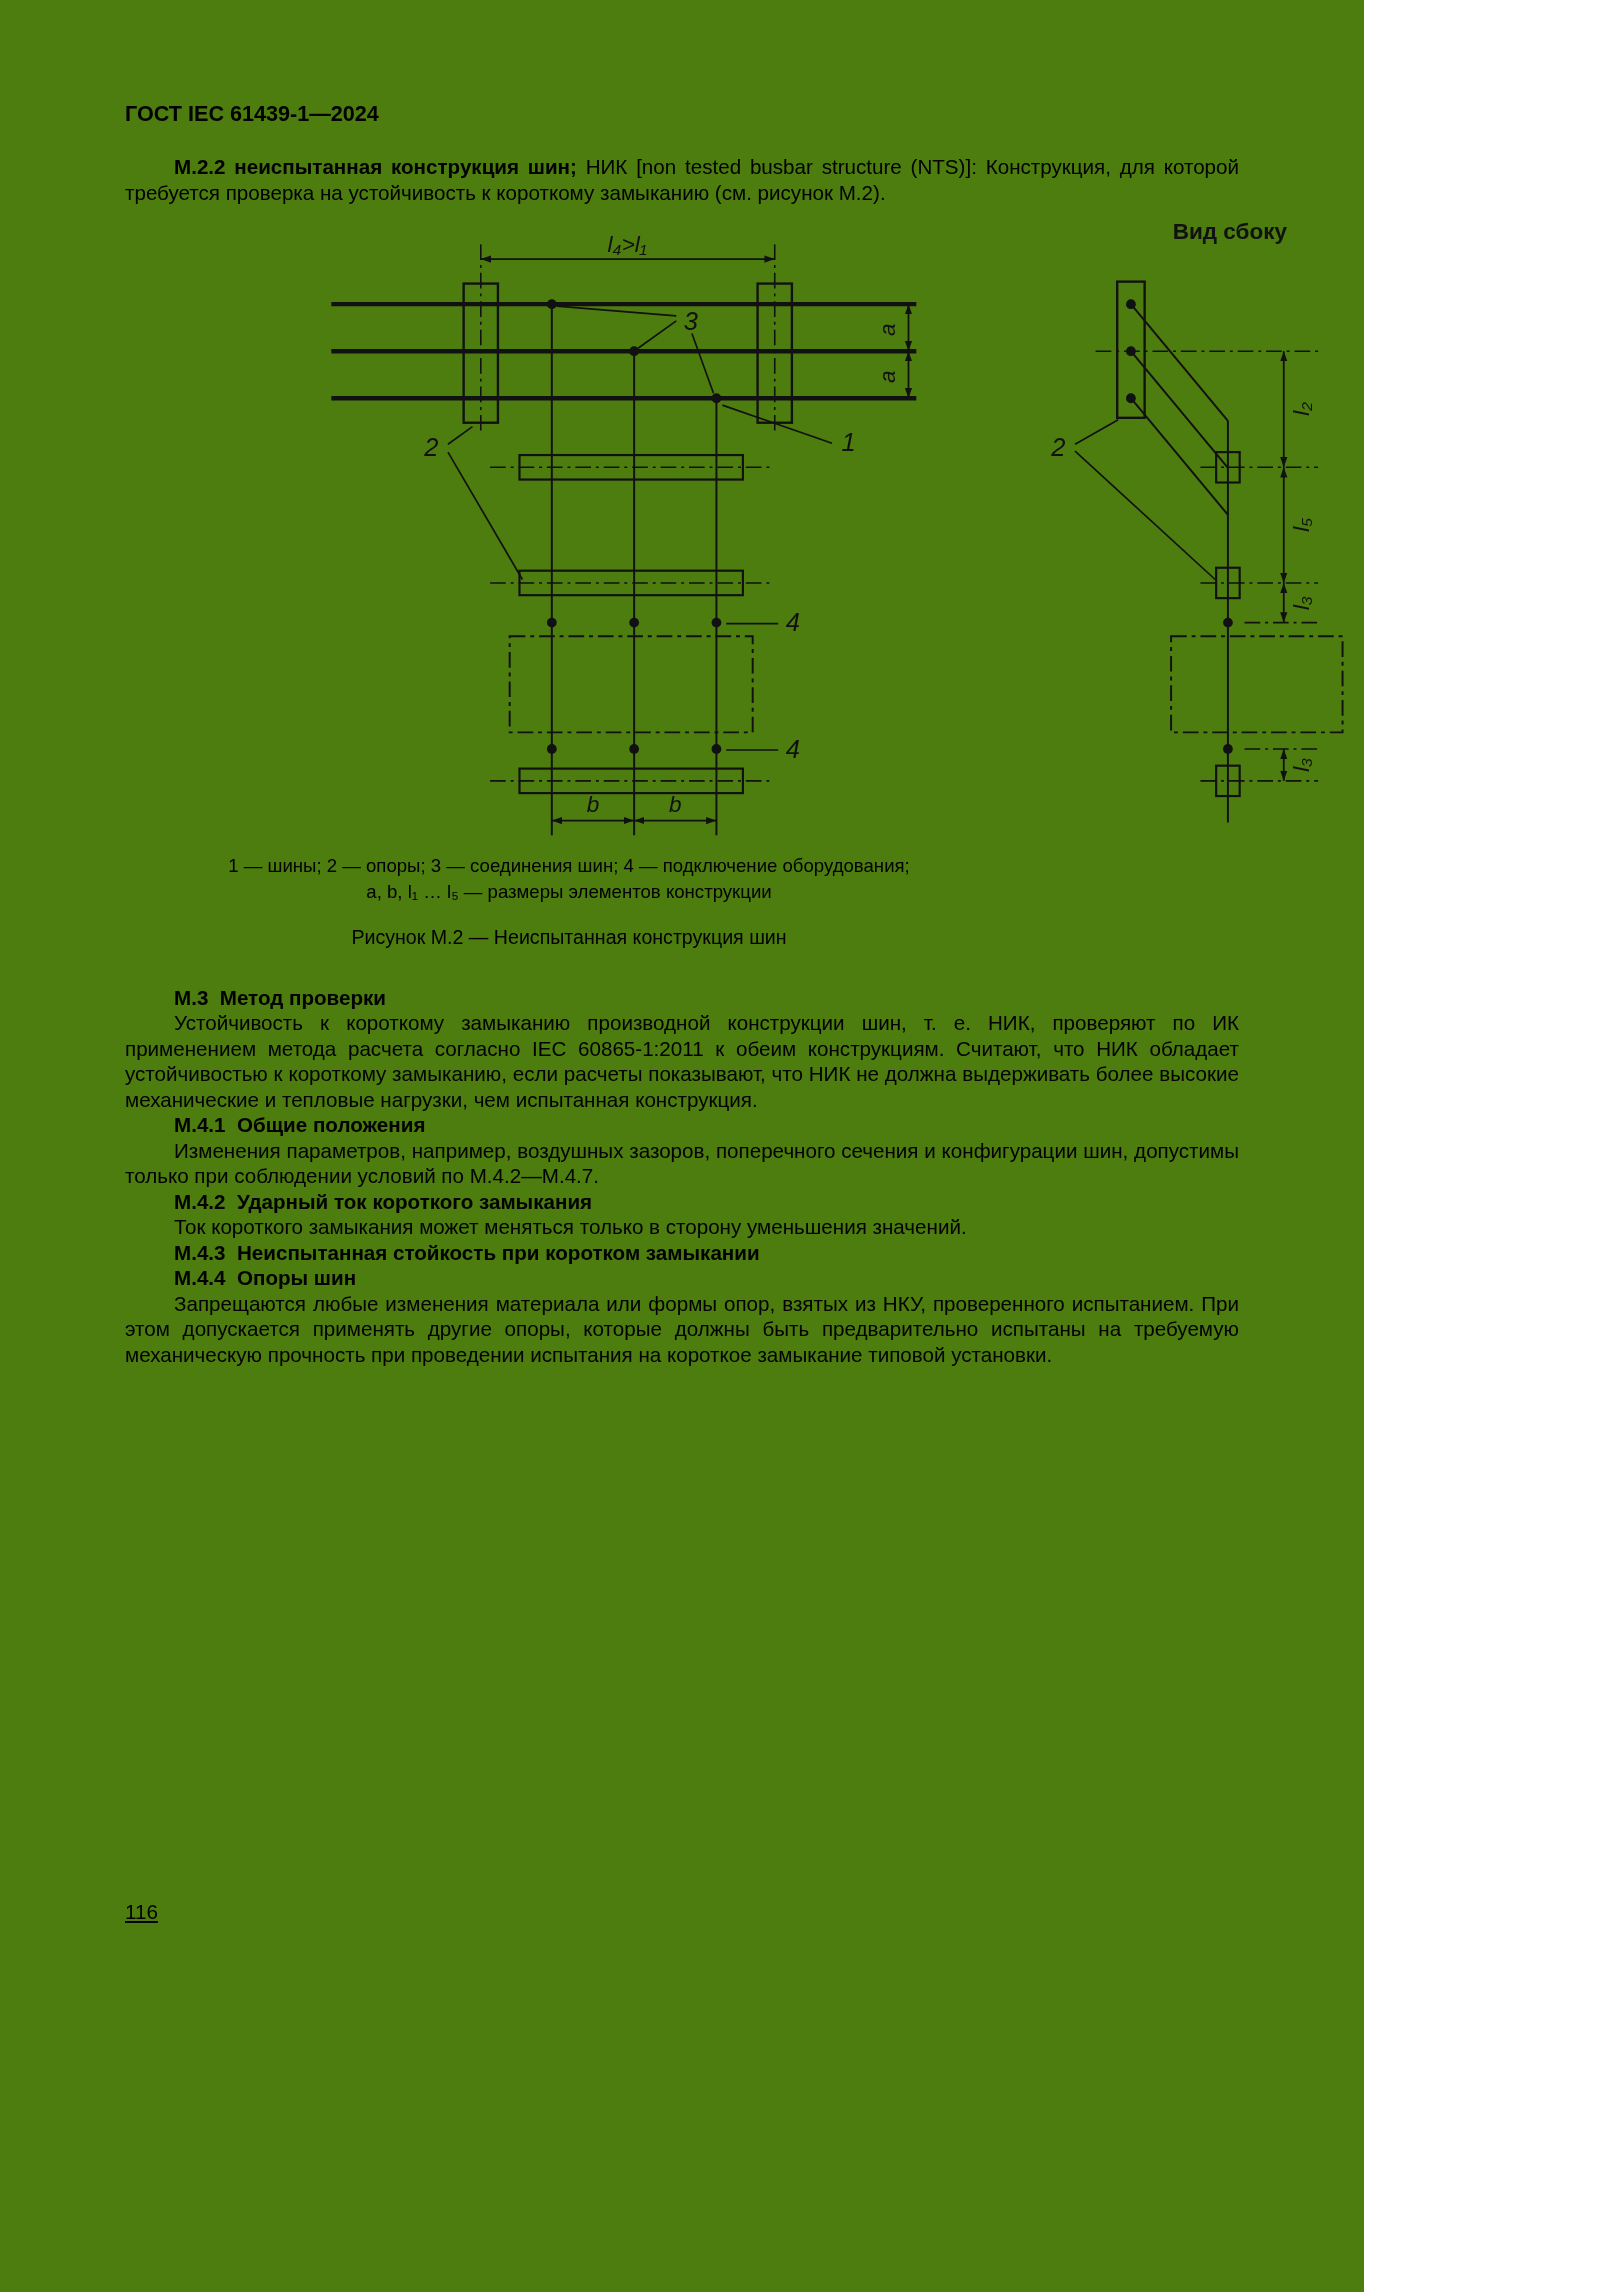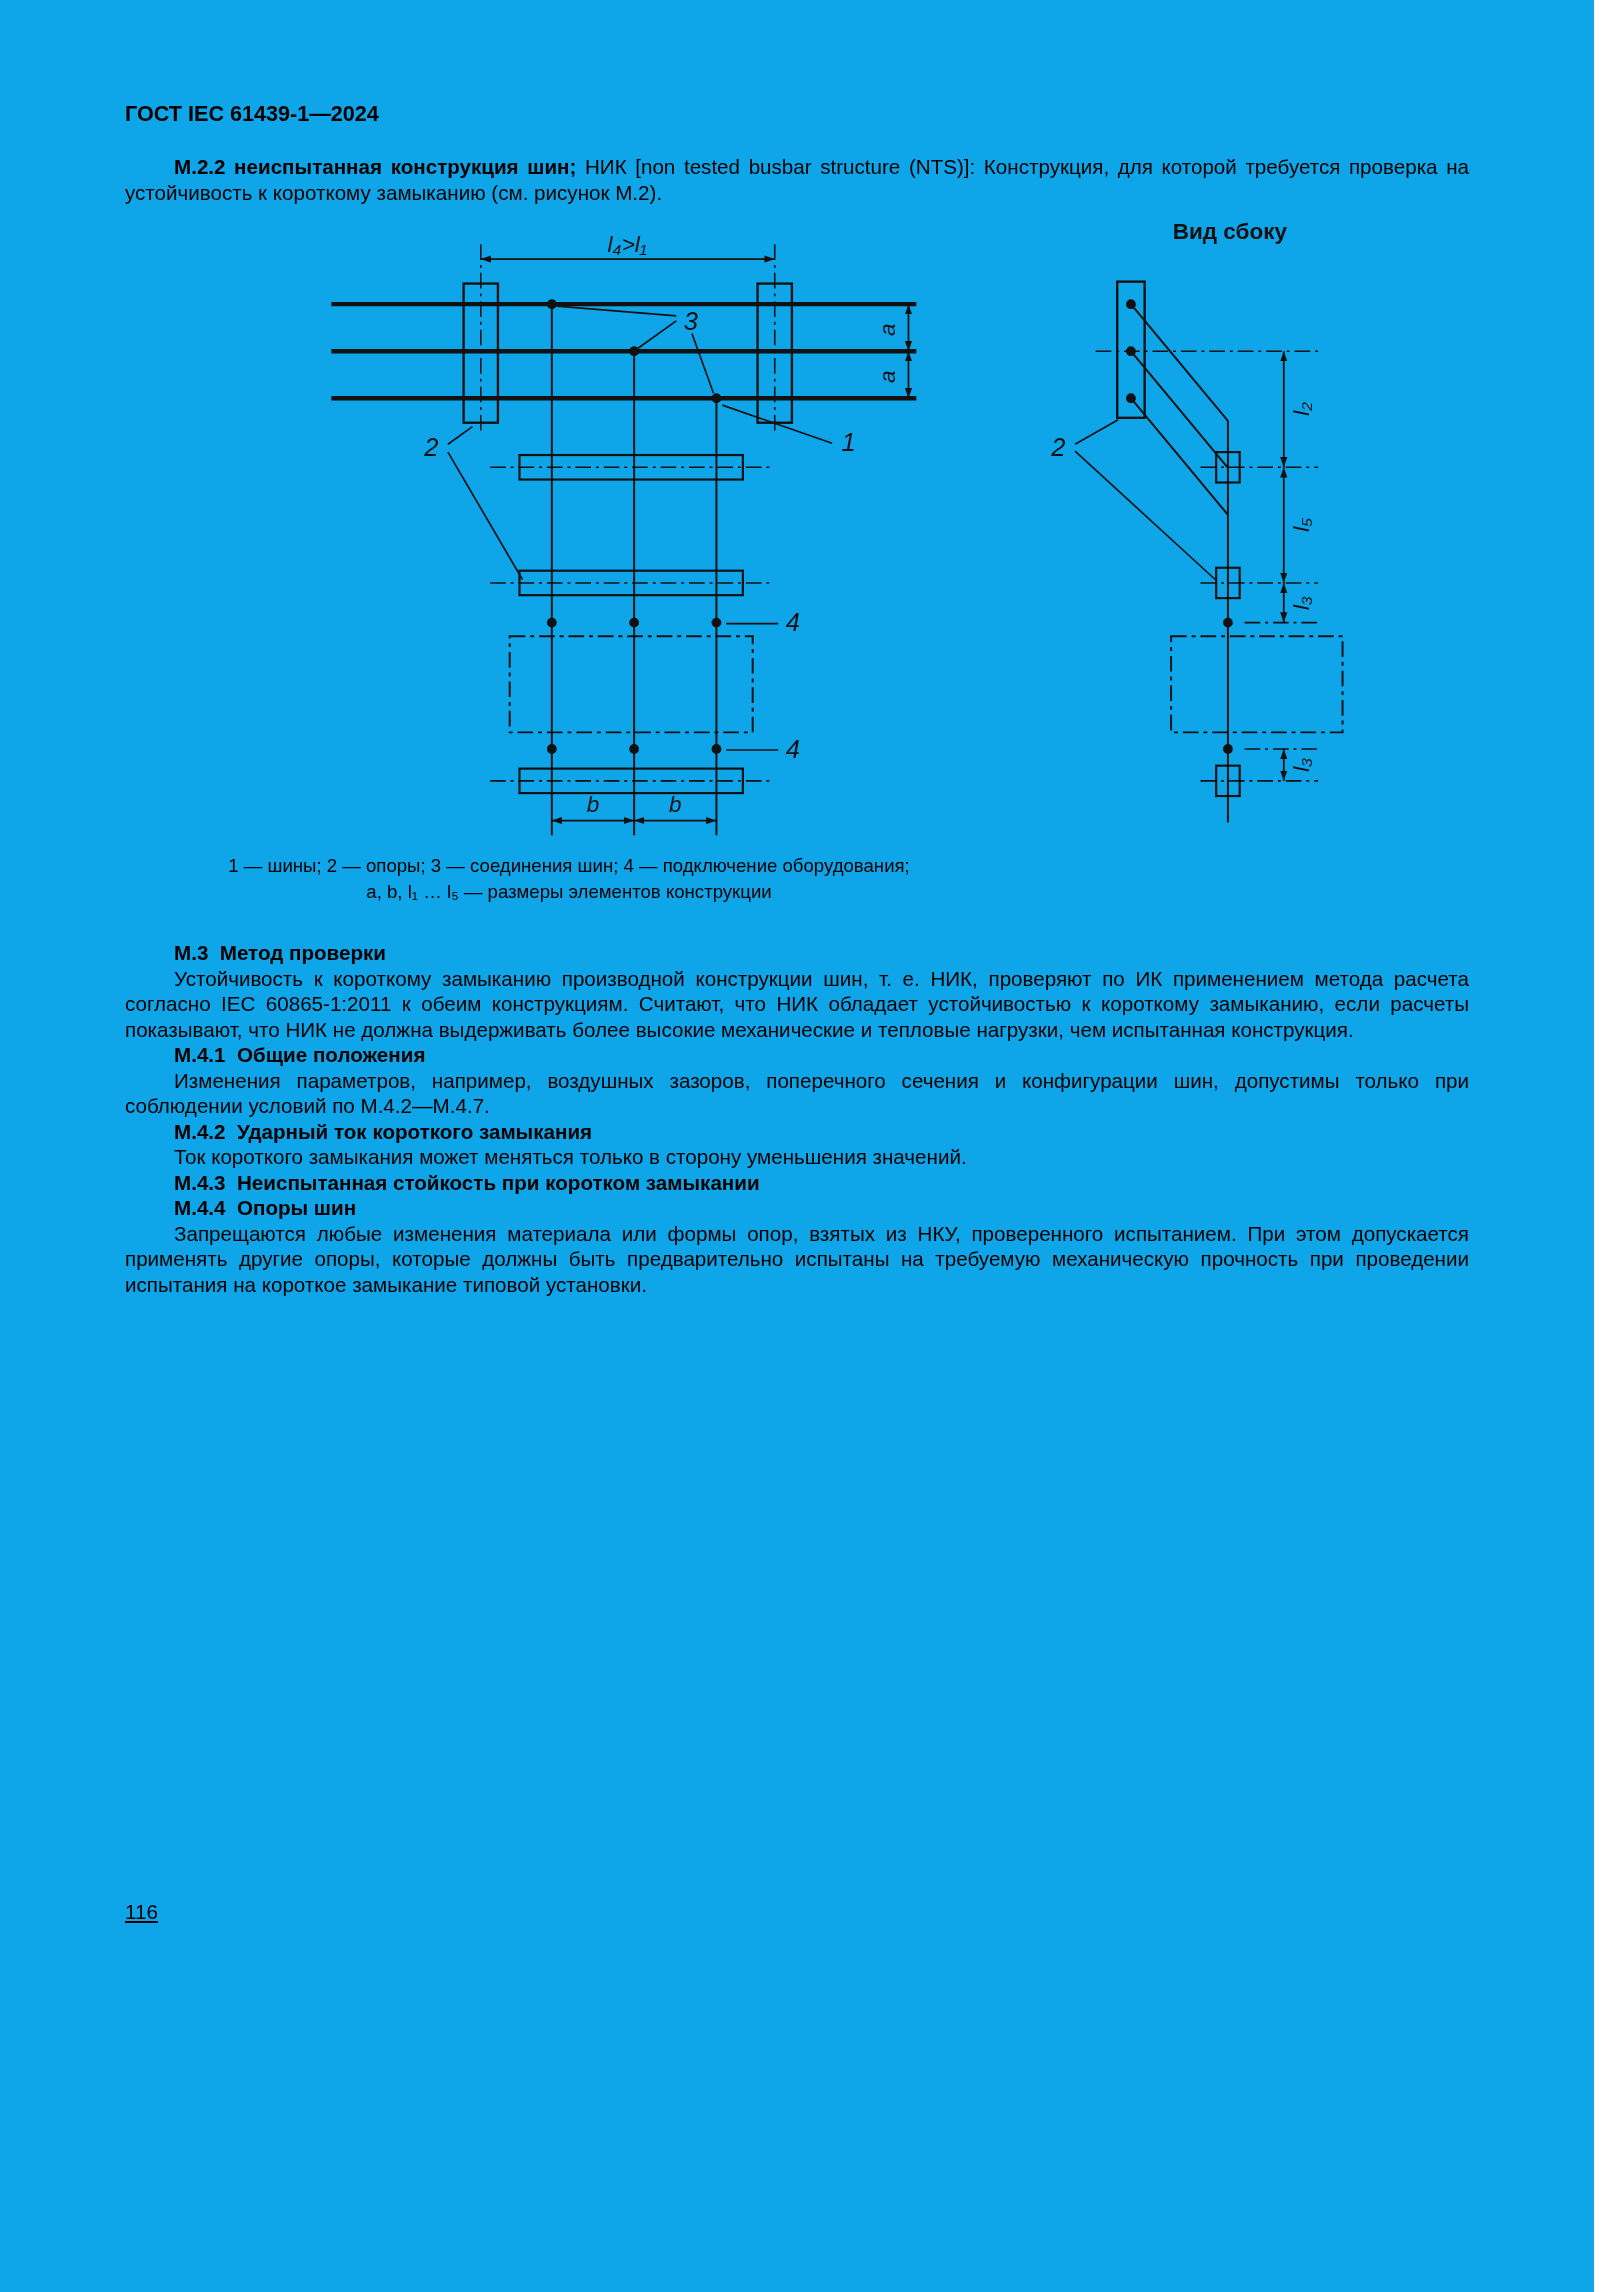--- a/index.html
+++ b/index.html
@@ -1,22 +1,22 @@
 <!DOCTYPE html>
 <html><head>
 <meta charset="utf-8">
 <style>
   html,body{margin:0;padding:0;}
   body{
     width:1621px;height:2293px;background:#ffffff;color:#000;
     font-family:"Liberation Sans","DejaVu Sans",sans-serif;
   }
   .page{
-    position:relative;width:1594px;height:2293px;box-sizing:border-box;
-    padding:101px 125px 0 125px;background:#0ea5e9;overflow:hidden;
+    position:relative;width:1364px;height:2293px;box-sizing:border-box;
+    padding:101px 125px 0 125px;background:#4d7c0f;overflow:hidden;
   }
   .doc-header{font-size:21.6px;font-weight:bold;}
   .para{font-size:20.6px;line-height:25.5px;text-align:justify;text-indent:49px;margin:0;}
   .m22{margin-top:27.4px;}
   .fig{display:block;width:1621px;height:632px;margin:9.8px 0 0 -125px;}
   .figcap{width:888px;text-align:center;font-size:18.6px;line-height:25.5px;margin-top:5.9px;}
   .figcap2{width:888px;text-align:center;font-size:18.6px;line-height:25.5px;}
   .figtitle{width:888px;text-align:center;font-size:19.6px;margin-top:21.6px;}
   .content{margin-top:36px;}
   .h{font-size:20.6px;line-height:25.5px;font-weight:bold;padding-left:49px;white-space:pre-wrap;margin:0;}
@@ -187,20 +187,21 @@
       <text class="t-lbl" x="1080" y="246" text-anchor="middle">2</text>
       <text class="t-dim" x="1336" y="198" text-anchor="middle" transform="rotate(-90 1336 198)">l₂</text>
       <text class="t-dim" x="1336" y="316" text-anchor="middle" transform="rotate(-90 1336 316)">l₅</text>
       <text class="t-dim" x="1336" y="396" text-anchor="middle" transform="rotate(-90 1336 396)">l₃</text>
       <text class="t-dim" x="1336" y="561" text-anchor="middle" transform="rotate(-90 1336 561)">l₃</text>
     </g>
   </svg>
 
   <div class="figcap">1 — шины; 2 — опоры; 3 — соединения шин; 4 — подключение оборудования;</div>
   <div class="figcap2">a, b, l₁ … l₅ — размеры элементов конструкции</div>
+  <div class="figtitle">Рисунок М.2 — Неиспытанная конструкция шин</div>
 
   <div class="content">
     <div class="h">М.3  Метод проверки</div>
     <p class="para">Устойчивость к короткому замыканию производной конструкции шин, т. е. НИК, проверяют по ИК применением метода расчета согласно IEC 60865-1:2011 к обеим конструкциям. Считают, что НИК обладает устойчивостью к короткому замыканию, если расчеты показывают, что НИК не должна выдерживать более высокие механические и тепловые нагрузки, чем испытанная конструкция.</p>
     <div class="h">М.4.1  Общие положения</div>
     <p class="para">Изменения параметров, например, воздушных зазоров, поперечного сечения и конфигурации шин, допустимы только при соблюдении условий по М.4.2—М.4.7.</p>
     <div class="h">М.4.2  Ударный ток короткого замыкания</div>
     <p class="para">Ток короткого замыкания может меняться только в сторону уменьшения значений.</p>
     <div class="h">М.4.3  Неиспытанная стойкость при коротком замыкании</div>
     <div class="h">М.4.4  Опоры шин</div>

